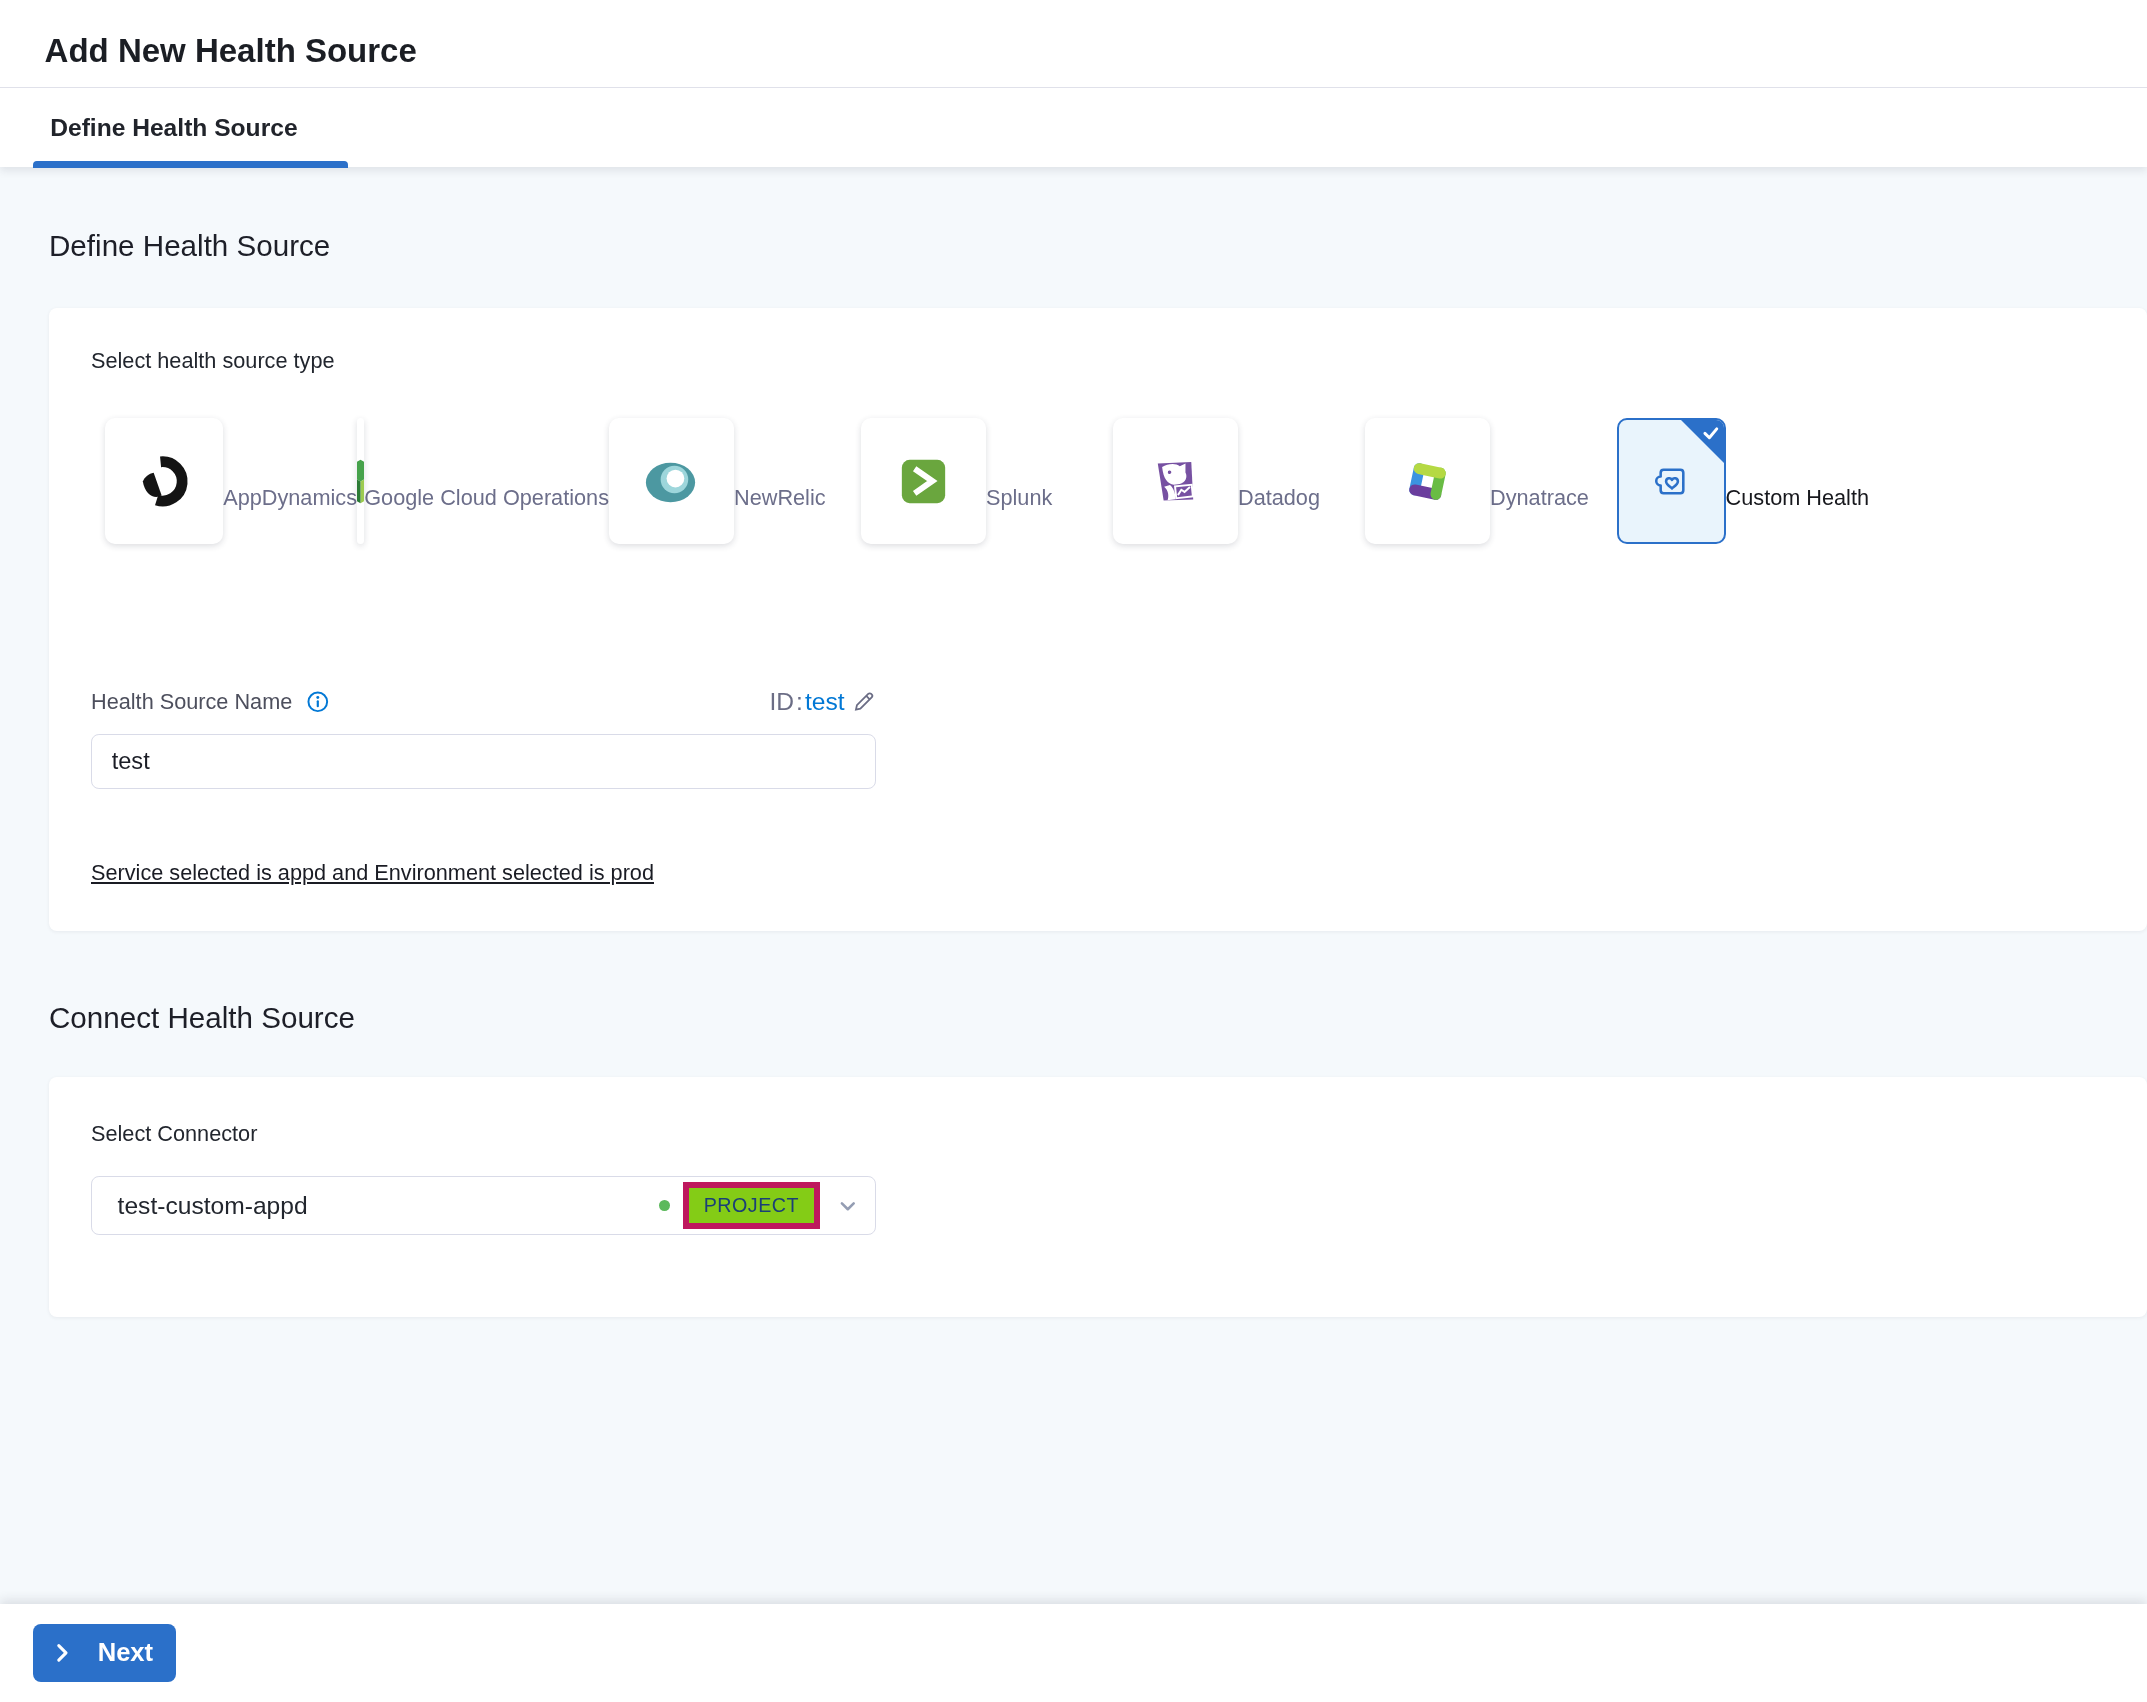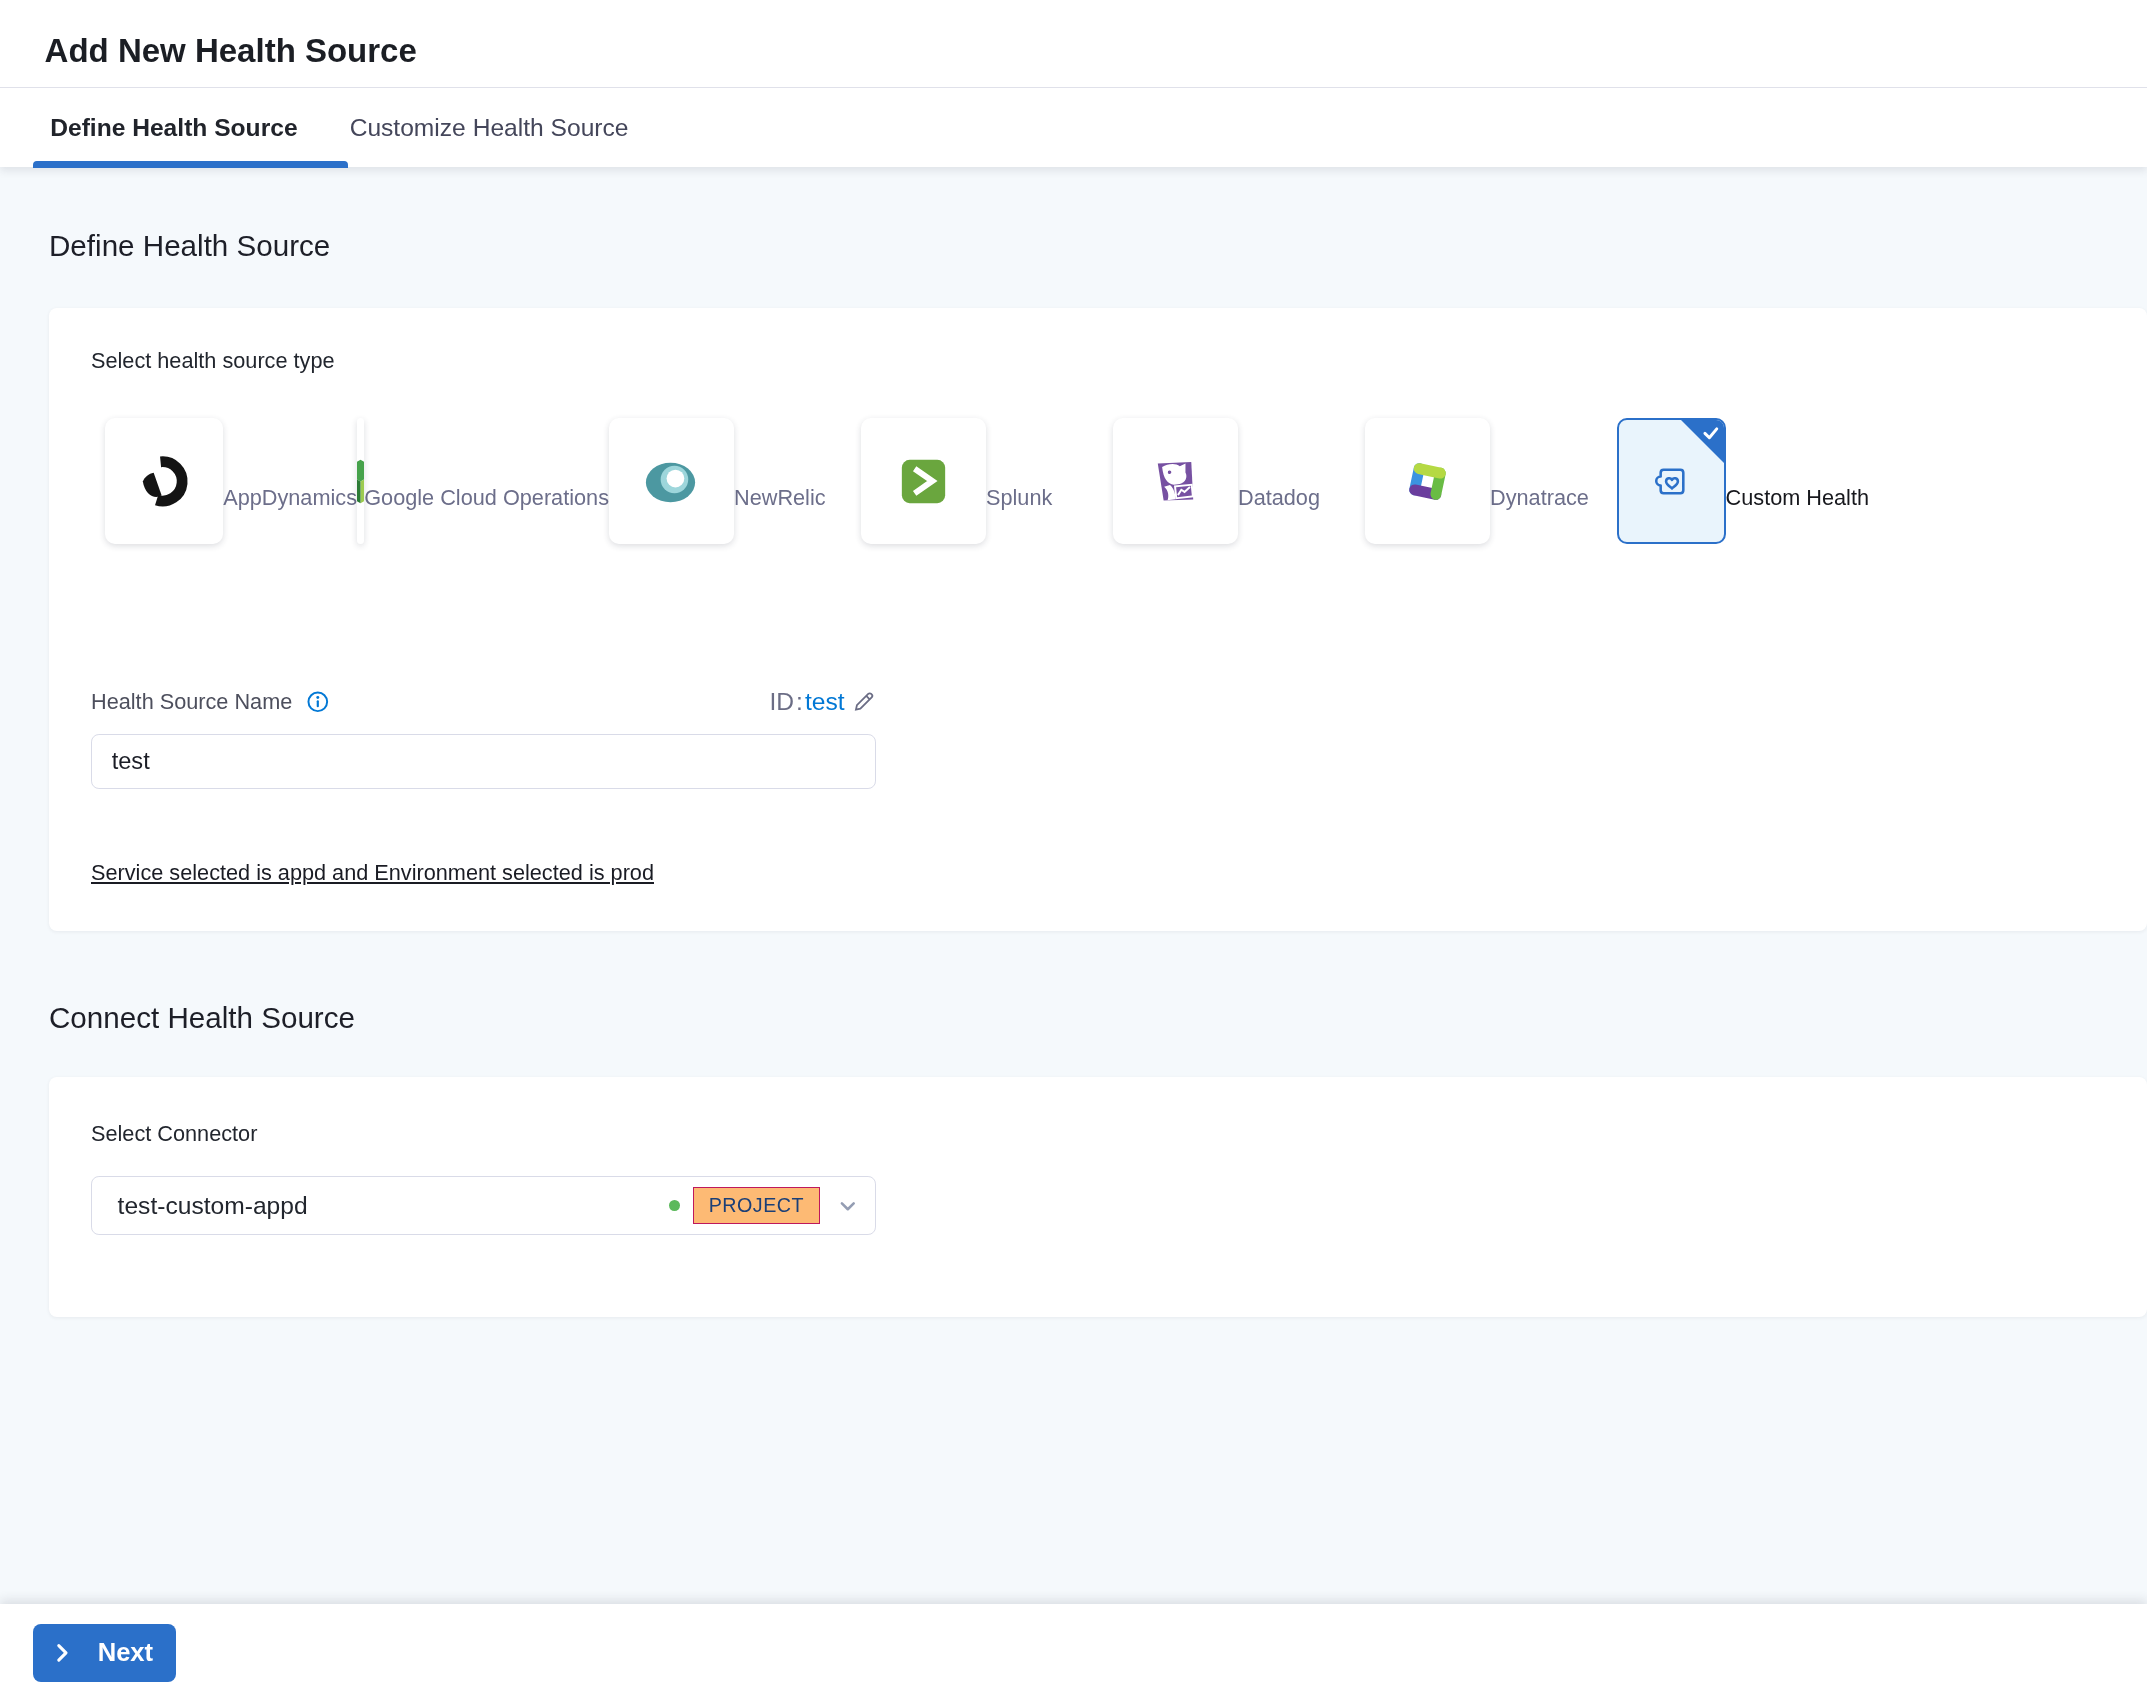--- a/index.html
+++ b/index.html
@@ -131,21 +131,21 @@
     border:1px solid #d9dbe8; border-radius:7.9px; background:#fff;
     display:flex; align-items:center; padding:0 15.8px 0 25.6px; cursor:pointer;
   }
   .connector-value { font-size:24.6px; color:#22262e; }
   .connector-right { margin-left:auto; display:flex; align-items:center; }
   .status-dot {
     width:10.8px; height:10.8px; border-radius:50%;
     background: var(--green, #5cb95c); margin-right:12.8px;
   }
   .scope-badge {
-    border:1px solid #be185d; border-radius:0; background:#fdba74;
+    border:6px solid #be185d; border-radius:0; background:#84cc16;
     color:#1b3f77; font-size:19.7px; font-weight:500; letter-spacing:0.5px;
     padding:5.9px 14.8px; line-height:23.6px;
   }
   .chevron-down { width:23.6px; height:23.6px; margin-left:15.8px; }
   .chevron-down svg { width:23.6px; height:23.6px; display:block; }
 
   
   .footer {
     position:absolute; left:0; right:0; top:1604px; height:99px;
     background:#fff; box-shadow:0 -3.9px 9.9px rgba(40,41,61,.12); z-index:6;
@@ -163,21 +163,20 @@
 </head>
 <body>
 
 <div class="app" style="--accent: #2b70c9; --link: #0278d5; --green: #5cb95c; --content-bg: #f5f9fc;">
 
   <div class="header">
     <h1 class="dialog-title">Add New Health Source</h1>
     <div class="header-divider"></div>
     <nav class="tabs">
       <div class="tab active">Define Health Source</div>
-      <div class="tab">Customize Health Source</div>
       <div class="ink-bar"></div>
     </nav>
   </div>
 
   <h2 class="section-heading" id="define-heading">Define Health Source</h2>
 
   <section class="card" id="define-card">
     <div class="field-label" id="select-type-label">Select health source type</div>
 
     <div class="tiles" id="tiles">

